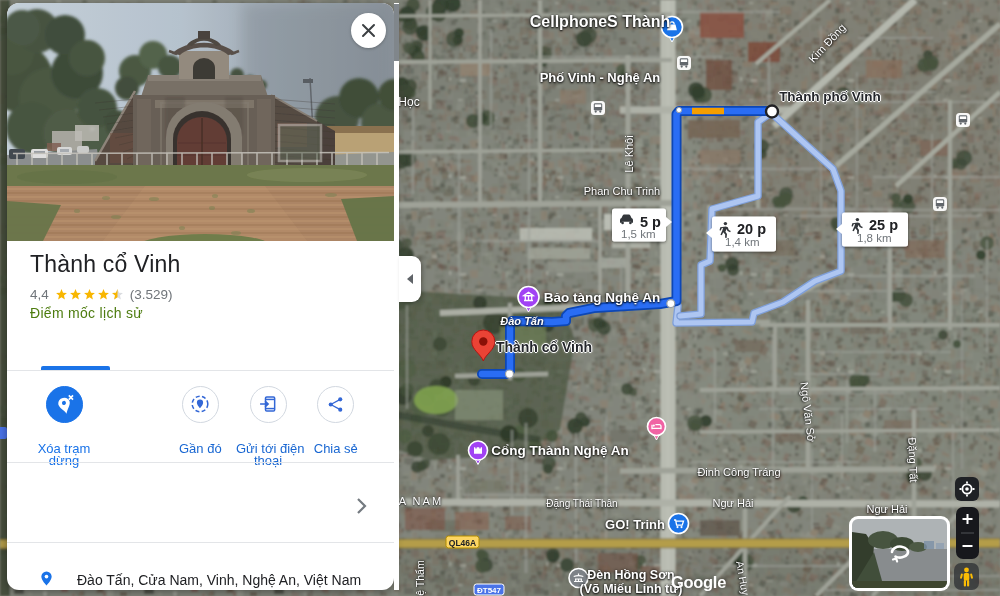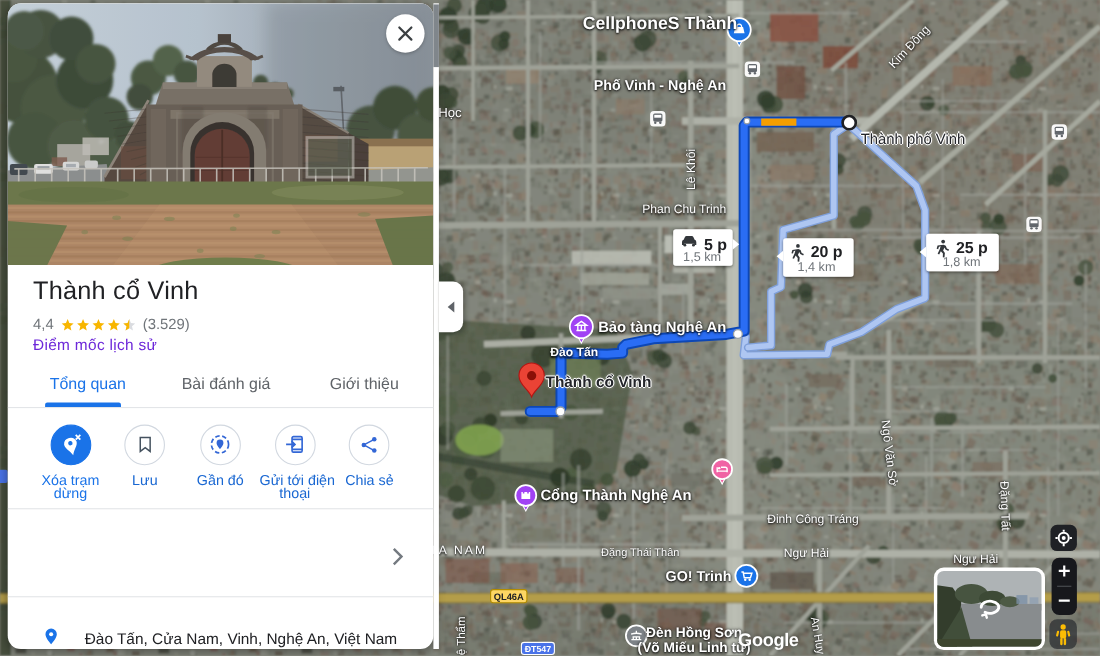--- a/index.html
+++ b/index.html
@@ -4,33 +4,33 @@
 html,body{width:1000px;height:596px;overflow:hidden}
 body{font-family:"Liberation Sans",sans-serif;position:relative;background:#83867c}
 #stage{position:absolute;inset:0;width:1000px;height:596px;overflow:hidden}
 #map{position:absolute;left:0;top:0}
 .wl{position:absolute;color:#fff;white-space:nowrap;text-shadow:0 1px 2px rgba(0,0,0,.9),0 0 3px rgba(0,0,0,.8);font-weight:500}
 .bl{position:absolute;color:#23252a;white-space:nowrap;font-weight:bold;text-shadow:0 1px 0 #fff,0 -1px 0 #fff,1px 0 0 #fff,-1px 0 0 #fff,0 0 3px #fff}
 #card{position:absolute;left:7px;top:3px;width:387px;height:587px;background:#fff;border-radius:12px;box-shadow:0 2px 10px rgba(0,0,0,.4);overflow:hidden}
 #photo{position:absolute;left:0;top:0;width:387px;height:238px}
 #closebtn{position:absolute;left:343.5px;top:10px;width:35px;height:35px;border-radius:50%;background:#fff;display:flex;align-items:center;justify-content:center;box-shadow:0 1px 3px rgba(0,0,0,.25)}
 #title{position:absolute;left:23px;top:248px;font-size:23px;color:#202124;letter-spacing:.2px}
-#rating{position:absolute;left:23px;top:284px;font-size:13.5px;color:#70757a;display:flex;align-items:flex-end;gap:6px}
+#rating{position:absolute;left:23px;top:284px;font-size:13.5px;color:#70757a;display:flex;align-items:flex-start;gap:6px}
 #stars{display:flex;gap:1px;margin-top:1px}
 .gray{color:#70757a}
-#cat{position:absolute;left:23px;top:302px;font-size:14px;letter-spacing:.3px;color:#6d28d9}
+#cat{position:absolute;left:23px;top:302px;font-size:14px;letter-spacing:.3px;color:#4d7c0f}
 #tabs{position:absolute;left:10px;top:332px;width:377px;display:flex}
 .tab{flex:1;text-align:center;font-size:14.5px;color:#5f6368;padding-top:7px;font-weight:500}
 .tab.active{color:#1a73e8}
 #tabline{position:absolute;left:34.3px;top:363px;width:69px;height:3.5px;background:#1a73e8;border-radius:2px 2px 0 0}
 .hr{position:absolute;left:0;width:387px;height:1px;background:#e3e5e8}
 .act{position:absolute;top:382.5px;width:64px;text-align:center}
 .cir{width:37px;height:37px;border-radius:50%;border:1px solid #d2d8e0;margin:0 auto;display:flex;align-items:center;justify-content:center;background:#fff}
 .cir.filled{background:#1a73e8;border-color:#1a73e8}
-.alab{margin-top:8px;font-size:13px;line-height:12.5px;color:#1967d2;font-weight:500;white-space:nowrap}
+.alab{margin-top:20px;font-size:13px;line-height:12.5px;color:#1967d2;font-weight:500;white-space:nowrap}
 #desc{position:absolute;left:25px;top:483px;width:300px;font-size:14.5px;line-height:18.5px;color:#27292d}
 #chev{position:absolute;left:349px;top:494px}
 #addr-ic{position:absolute;left:31px;top:567px}
 #addr{position:absolute;left:70px;top:569px;font-size:14px;color:#202124}
 #sbar{position:absolute;left:393.5px;top:3px;width:5.5px;height:587px;background:#fff}
 #sthumb{position:absolute;left:0;top:1px;width:5.5px;height:57px;background:#80868b}
 #collapse{position:absolute;left:399px;top:256px;width:22px;height:46px;background:#fff;border-radius:0 9px 9px 0;display:flex;align-items:center;justify-content:center;box-shadow:2px 1px 4px rgba(0,0,0,.25)}
 </style></head>
 <body>
 <div id="stage">
@@ -1070,23 +1070,23 @@
           <path d="M893,559.5 l3.2,-1 0.9,3" stroke-width="2.2"></path>
         </g>
       </g>
     </svg>
 <div class="wl" style="left:600px;top:22px;font-size:16px;transform:translate(-50%,-50%);font-weight:bold;">CellphoneS Thành</div>
     <div class="wl" style="left:600px;top:37px;font-size:13px;transform:translate(-50%,-50%);font-weight:bold;margin-top:40px;">Phố Vinh - Nghệ An</div>
     <div class="wl" style="left:409px;top:102px;font-size:12px;transform:translate(-50%,-50%);">Học</div>
     <div class="wl" style="left:628.5px;top:154px;font-size:11px;transform:rotate(-90deg);transform:translate(-50%,-50%) rotate(-90deg);">Lê Khôi</div>
     <div class="wl" style="left:827px;top:43px;font-size:11px;transform:rotate(-47deg);transform:translate(-50%,-50%) rotate(-47deg);">Kim Đồng</div>
     <div class="wl" style="left:622px;top:191px;font-size:11px;transform:translate(-50%,-50%);">Phan Chu Trinh</div>
-    <div class="bl" style="left:830px;top:126px;font-size:13.5px;transform:translate(-50%,-50%);font-weight:normal;">Thành phố Vinh</div>
+    <div class="bl" style="left:830px;top:96px;font-size:13.5px;transform:translate(-50%,-50%);font-weight:bold;">Thành phố Vinh</div>
     <div class="wl" style="left:602px;top:297px;font-size:13.5px;transform:translate(-50%,-50%);font-weight:bold;">Bảo tàng Nghệ An</div>
-    <div class="wl" style="left:522px;top:321px;font-size:11px;transform:translate(-50%,-50%);font-weight:bold;">Đào Tấn</div>
+    <div class="wl" style="left:522px;top:321px;font-size:11px;transform:translate(-50%,-50%);font-weight:bold;font-style:italic;">Đào Tấn</div>
     <div class="bl" style="left:544px;top:347px;font-size:14px;transform:translate(-50%,-50%);font-weight:bold;">Thành cổ Vinh</div>
     <div class="wl" style="left:560px;top:450px;font-size:13.5px;transform:translate(-50%,-50%);font-weight:bold;">Cổng Thành Nghệ An</div>
     <div class="wl" style="left:808px;top:412px;font-size:11px;transform:rotate(83deg);transform:translate(-50%,-50%) rotate(83deg);">Ngô Văn Sở</div>
     <div class="wl" style="left:913px;top:460px;font-size:11px;transform:rotate(88deg);transform:translate(-50%,-50%) rotate(88deg);">Đặng Tất</div>
     <div class="wl" style="left:739px;top:472px;font-size:11px;transform:translate(-50%,-50%);">Đinh Công Tráng</div>
     <div class="wl" style="left:417px;top:501px;font-size:11px;transform:translate(-50%,-50%);letter-spacing:2px;">TA NAM</div>
     <div class="wl" style="left:582px;top:503px;font-size:10px;transform:translate(-50%,-50%);text-align:center;">Đặng Thái Thân</div>
     <div class="wl" style="left:733px;top:503px;font-size:11px;transform:translate(-50%,-50%);">Ngư Hải</div>
     <div class="wl" style="left:887px;top:509px;font-size:11px;transform:translate(-50%,-50%);">Ngư Hải</div>
     <div class="wl" style="left:635px;top:524px;font-size:13px;transform:translate(-50%,-50%);font-weight:bold;">GO! Trinh</div>
@@ -1308,50 +1308,37 @@
           <svg width="13" height="13" viewBox="0 0 24 24">
             <path d="M12 17.3 L5.8 21 7.4 14 2 9.2 9.2 8.6 12 2 14.8 8.6 22 9.2 16.6 14 18.2 21 Z" fill="#dadce0"></path>
             <path d="M12 17.3 L5.8 21 7.4 14 2 9.2 9.2 8.6 12 2 Z" fill="#f8b600"></path>
           </svg>
         </span>
         <span class="gray">(3.529)</span>
       </div>
 
   <div id="cat">Điểm mốc lịch sử</div>
 
-  <div id="tabs">
-    <div class="tab active">Tổng quan</div>
-    <div class="tab">Bài đánh giá</div>
-    <div class="tab">Giới thiệu</div>
-  </div>
 
   <div id="tabline"></div>
   <div class="hr" style="top:366.5px"></div>
 
   <div class="act" style="left:25px">
     <div class="cir filled">
           <svg width="23" height="23" viewBox="0 0 24 24">
             <g transform="rotate(-14 12 13)">
               <path d="M12,22 C10.2,17 6,14.4 6,10.2 A6.2,6.2 0 0 1 18.2,10.2 C18.2,14.4 13.8,17 12,22 Z" fill="#fff"></path>
               <circle cx="12.1" cy="10.3" r="2.1" fill="#1a73e8"></circle>
             </g>
             <path d="M16.5,2.5 l4.4,4.4 M20.9,2.5 l-4.4,4.4" stroke="#fff" stroke-width="1.7"></path>
           </svg>
         </div>
     <div class="alab" style="color:#1a73e8">Xóa trạm<br>dừng</div>
   </div>
 
-  <div class="act" style="left:92.7px">
-    <div class="cir">
-          <svg width="18" height="18" viewBox="0 0 24 24" fill="none" stroke="#45525f" stroke-width="1.8">
-            <path d="M6,3.5 h12 v17 l-6,-4.5 -6,4.5 Z"></path>
-          </svg>
-        </div>
-    <div class="alab">Lưu</div>
-  </div>
 
   <div class="act" style="left:161.3px">
     <div class="cir">
           <svg width="22" height="22" viewBox="0 0 24 24" fill="none" stroke="#3367d6" stroke-width="1.7">
             <circle cx="12" cy="12" r="8.5" stroke-dasharray="4.4 2.6"></circle>
             <path d="M12,7.2 a3.4,3.4 0 0 1 3.4,3.4 c0,2.4 -3.4,6 -3.4,6 s-3.4,-3.6 -3.4,-6 a3.4,3.4 0 0 1 3.4,-3.4 Z" fill="#3367d6" stroke="none"></path>
           </svg>
         </div>
     <div class="alab">Gần đó</div>
   </div>

